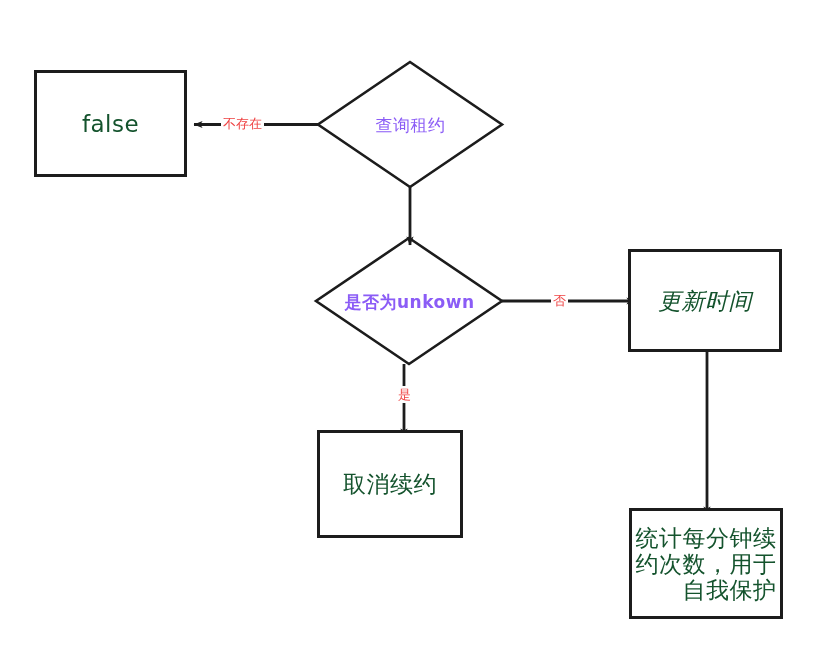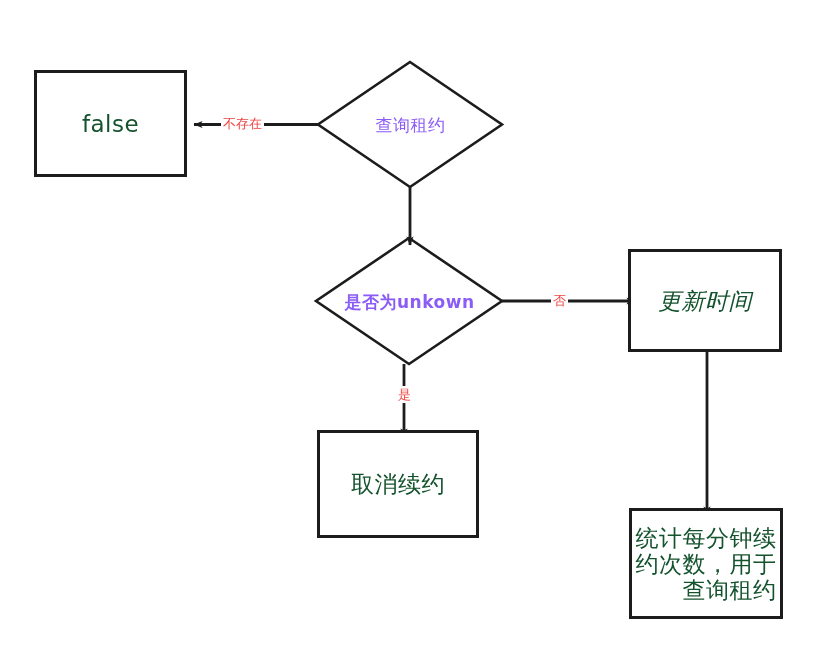--- a/index.html
+++ b/index.html
@@ -99,32 +99,32 @@
   </div>
 
   <div class="node decision" style="left:318px; top:62px; width:185px; height:126px;">
     <span class="txt">查询租约</span>
   </div>
 
   <div class="node decision" style="left:316px; top:238px; width:187px; height:127px;font-weight:bold;">
     <span class="txt">是否为unkown</span>
   </div>
 
-  <div class="node proc" style="left:317px; top:430px; width:162px; height:108px;">
+  <div class="node proc" style="left:317px; top:430px; width:146px; height:108px;">
     <span class="txt">取消续约</span>
   </div>
 
   <div class="node proc" style="left:628px; top:249px; width:154px; height:103px;font-style:italic;">
     <span class="txt">更新时间</span>
   </div>
 
   <div class="node proc" style="left:629px; top:508px; width:154px; height:111px;">
     <span class="txt">统计每分钟续
 约次数，用于
-查询租约</span>
+自我保护</span>
   </div>
 
   <div class="edge-label" style="left:221px; top:115px;">不存在</div>
 
   <div class="edge-label" style="left:396px; top:386px;">是</div>
 
   <div class="edge-label" style="left:551px; top:292px;">否</div>
 
 </div>
 

